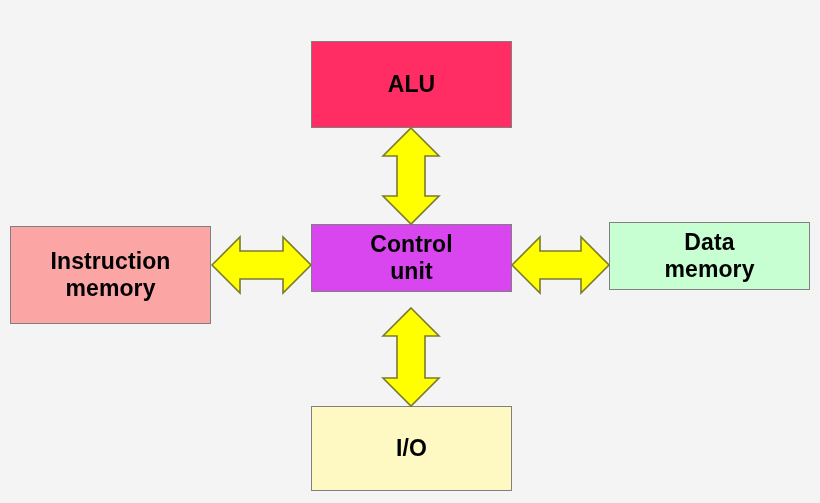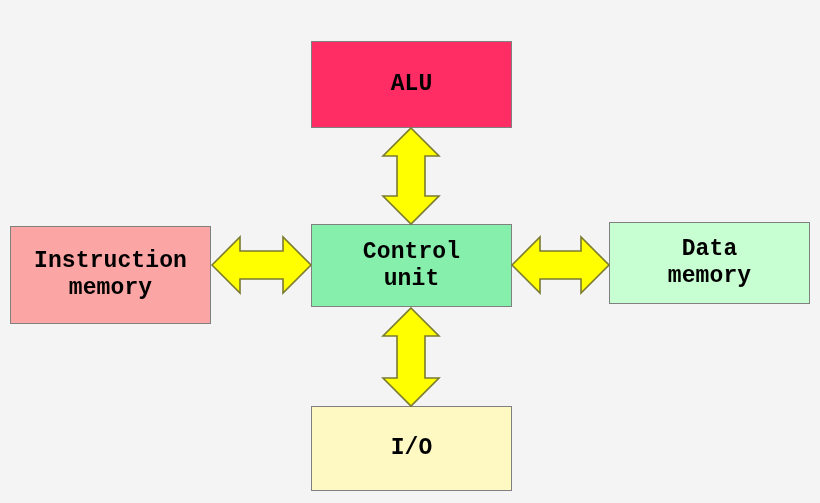--- a/index.html
+++ b/index.html
@@ -22,55 +22,55 @@
   .node {
     position: absolute;
     box-sizing: border-box;
     border: 1.5px solid #808080;
     display: flex;
     align-items: center;
     justify-content: center;
     text-align: center;
   }
   .node-label {
-    font-family: Liberation Mono, monospace;
+    font-family: Liberation Sans, sans-serif;
     font-weight: bold;
     font-size: 23px;
     line-height: 1.17;
     color: #000000;
     white-space: pre-line;
     letter-spacing: 0.1px;
   }
   
   #node-alu {
     left: 311px;
     top: 41px;
     width: 201px;
     height: 87px;
     background: #ff2d64;
   }
   #node-control-unit {
     left: 311px;
     top: 224px;
     width: 201px;
-    height: 83px;
-    background: #86efac;
+    height: 68px;
+    background: #d946ef;
   }
   #node-instruction-memory {
     left: 10px;
     top: 226px;
     width: 201px;
     height: 98px;
     background: #fca5a5;
   }
   #node-data-memory {
     left: 609px;
     top: 222px;
     width: 201px;
-    height: 82px;
+    height: 68px;
     background: #c8ffd2;
   }
   #node-io {
     left: 311px;
     top: 406px;
     width: 201px;
     height: 85px;
     background: #fef9c3;
   }
   

